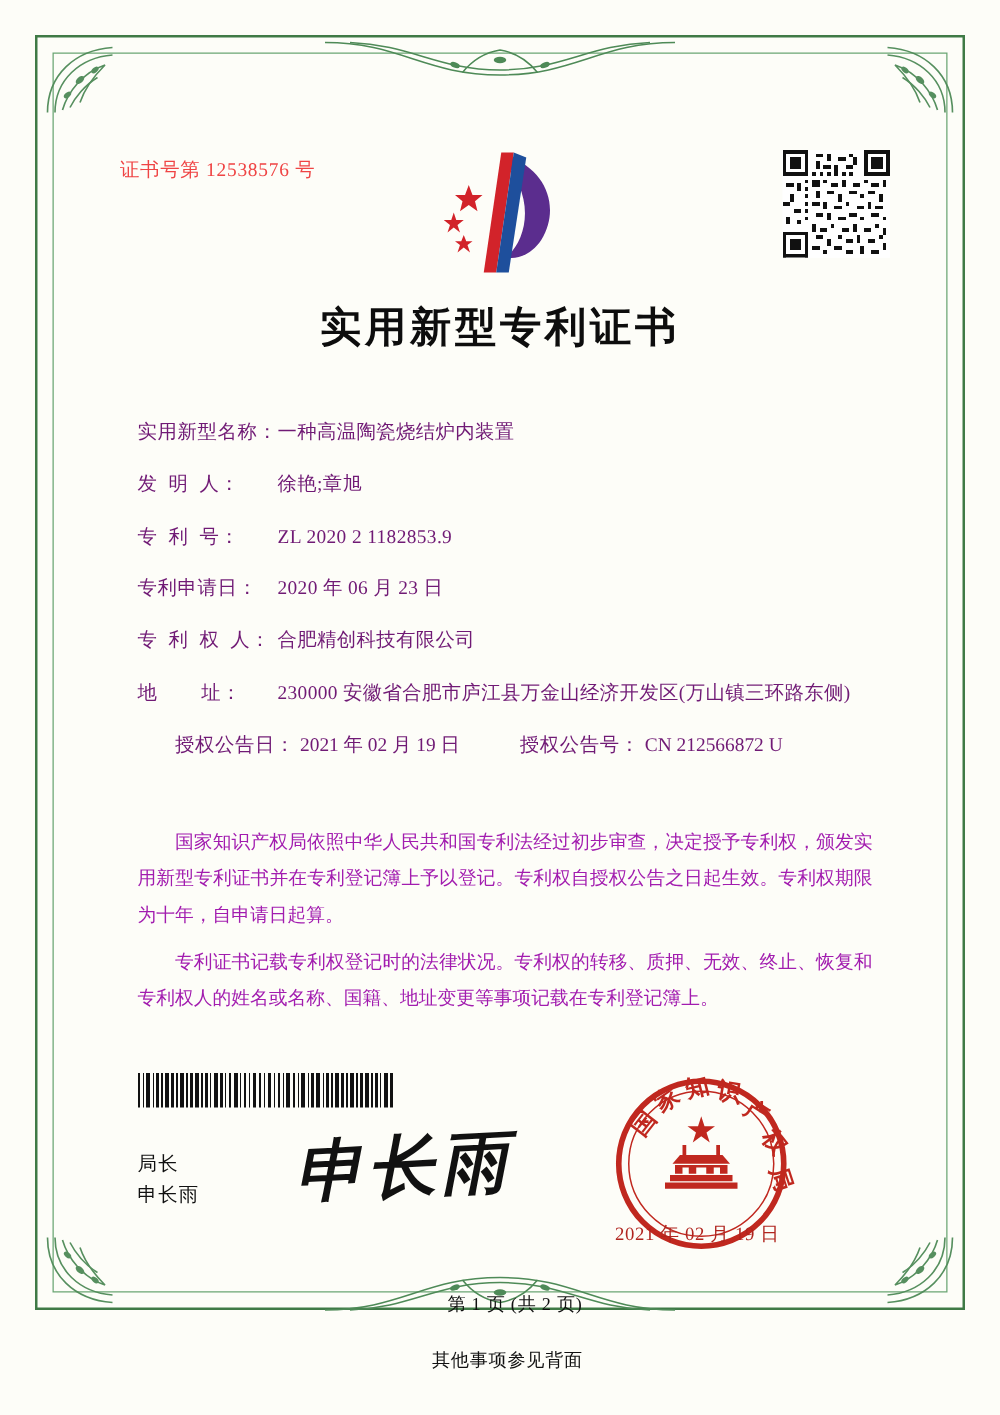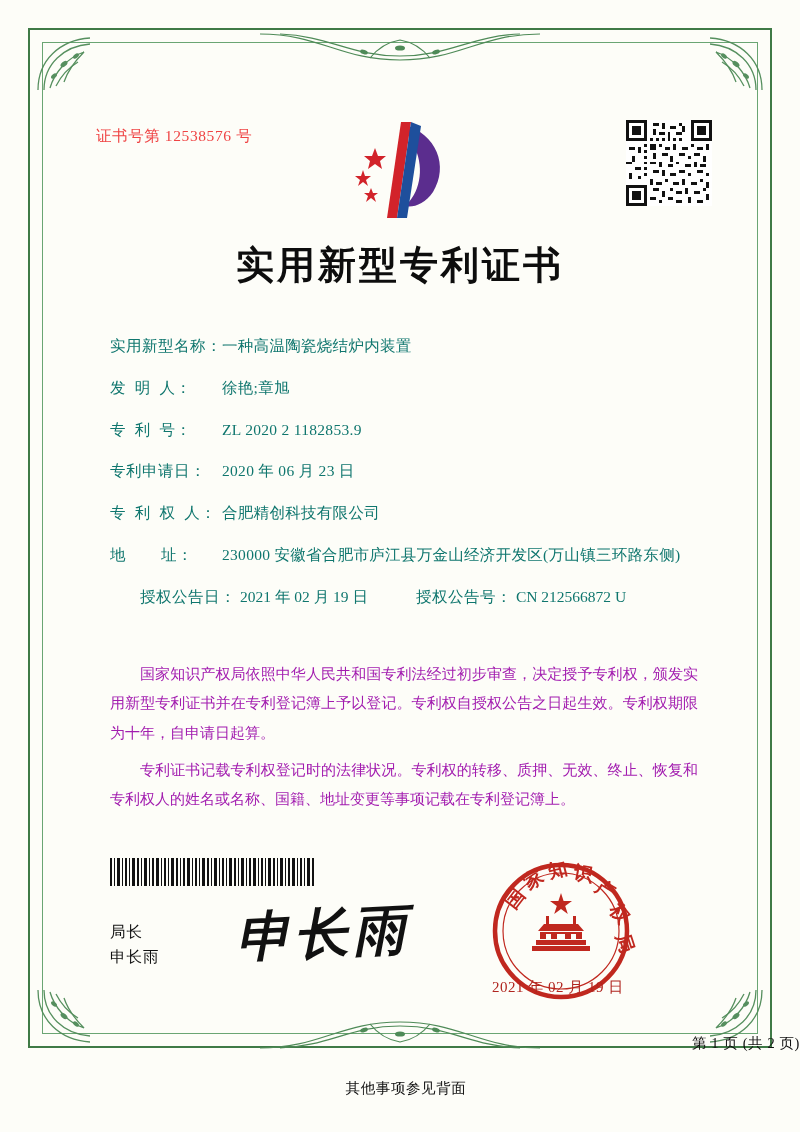--- a/index.html
+++ b/index.html
@@ -81,35 +81,35 @@
     position: absolute;
     right: 88px; top: 120px;
     width: 86px; height: 86px;
     background: #fff;
   }
 
   .title {
     position: absolute;
     left: 0; right: 0; top: 240px;
     text-align: center;
-    font-size: 38px;
+    font-size: 33px;
     font-weight: bold;
     letter-spacing: 3px;
     font-family: "DejaVu Serif", "Liberation Serif", serif;
     color: #0d0d0d;
   }
 
   
   .fields {
     position: absolute;
     left: 110px; top: 334px;
     width: 600px;
     font-size: 15.5px;
     line-height: 1.5;
-    color: #0f766e;
+    color: #701a75;
   }
   .field-row {
     display: flex;
     align-items: flex-start;
     margin-bottom: 18.5px;
   }
   .field-label {
     width: 112px;
     flex: 0 0 112px;
     white-space: pre;
@@ -195,21 +195,21 @@
     font-size: 15px;
     color: #b0251f;
     letter-spacing: 0.5px;
     font-family: "Liberation Serif", serif;
   }
 
   
   .page-number {
     position: absolute;
     left: 0; right: 0; top: 1034px;
-    text-align: right;
+    text-align: center;
     font-size: 14.5px;
     color: #111;
     letter-spacing: 0.6px;
     margin-left: 24px;
   }
   .footer-note {
     position: absolute;
     left: 0; right: 0; top: 1079px;
     text-align: center;
     font-size: 14.5px;

